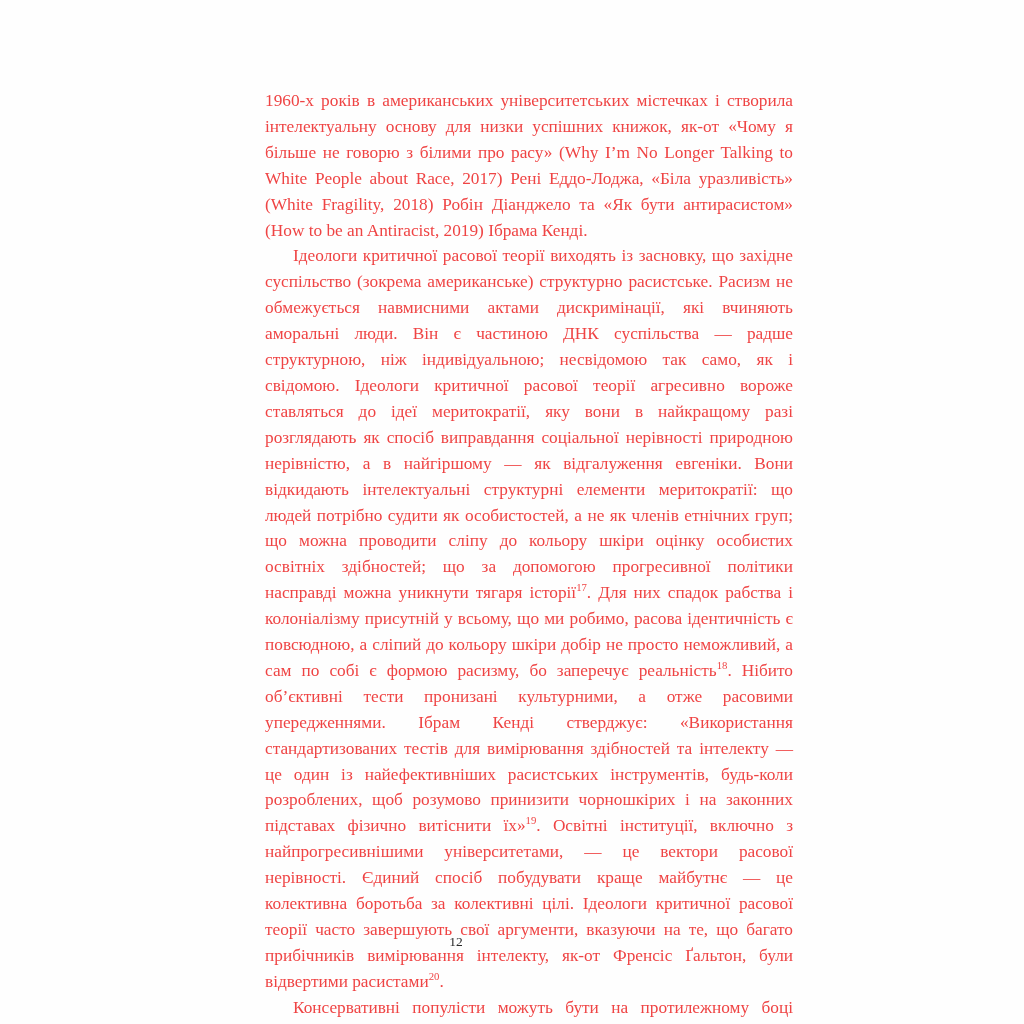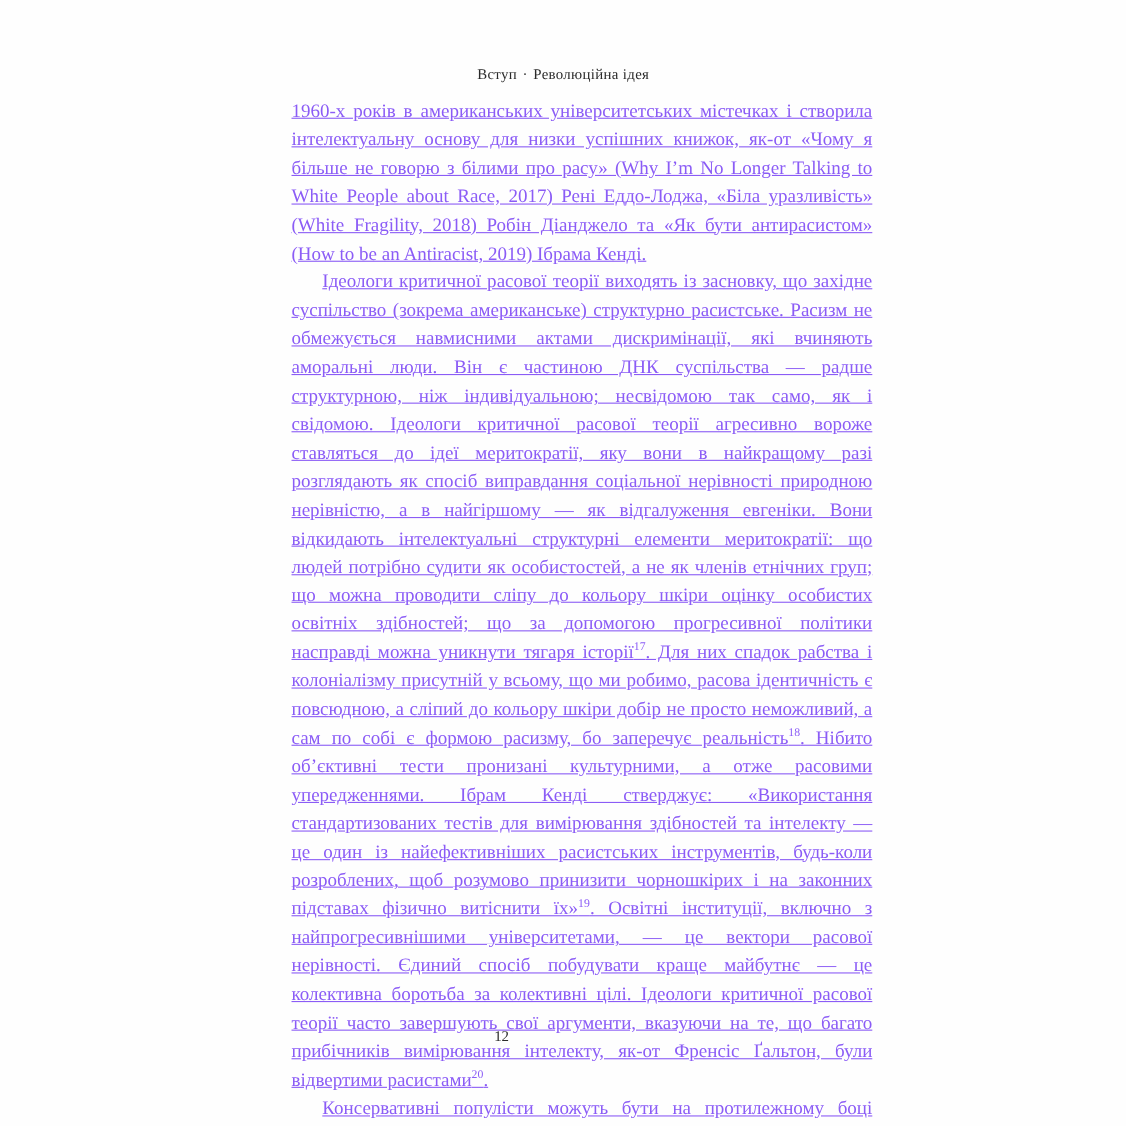--- a/index.html
+++ b/index.html
@@ -41,23 +41,22 @@
     left: 265px;
     top: 88px;
     width: 528px;
   }
   .para {
     margin: 0;
     font-size: 17.3px;
     line-height: 25.9px;
     text-align: justify;
     text-justify: inter-word;
-    color: #8b5cf6;
+    color: #ef4444;
     hyphens: manual;
-    text-decoration: underline;
   }
   .para.indent {
     text-indent: 28px;
   }
   sup {
     font-size: 0.62em;
     vertical-align: super;
     line-height: 0;
   }
   .folio {
@@ -68,23 +67,20 @@
     text-align: center;
     font-size: 13.5px;
     color: #2a2a2a;
   }
 </style>
 </head>
 <body>
 
 <div class="page">
 
-  <div class="running-head">
-    <span>Вступ</span><span class="sep">·</span><span>Революційна ідея</span>
-  </div>
 
   <div class="text-block">
 
     <p class="para">1960-х років в американських університетських містечках і створила інтелектуальну основу для низки успішних книжок, як-от «Чому я більше не говорю з білими про расу» (Why I’m No Longer Talking to White People about Race, 2017) Рені Еддо-Лоджа, «Біла уразливість» (White Fragility, 2018) Робін Діанджело та «Як бути антирасистом» (How to be an Antiracist, 2019) Ібрама Кенді.</p>
 
     <p class="para indent"><span>Ідеологи критичної расової теорії виходять із засновку, що західне суспільство (зокрема американське) структурно расистське. Расизм не обмежується навмисними актами дискримінації, які вчиняють аморальні люди. Він є частиною ДНК суспільства — радше структурною, ніж індивідуальною; несвідомою так само, як і свідомою. Ідеологи критичної расової теорії агресивно вороже ставляться до ідеї меритократії, яку вони в найкращому разі розглядають як спосіб виправдання соціальної нерівності природною нерівністю, а в найгіршому — як відгалуження евгеніки. Вони відкидають інтелектуальні структурні елементи меритократії: що людей потрібно судити як особистостей, а не як членів етнічних груп; що можна проводити сліпу до кольору шкіри оцінку особистих освітніх здібностей; що за допомогою прогресивної політики насправді можна уникнути тягаря історії</span><sup>17</sup><span>. Для них спадок рабства і колоніалізму присутній у всьому, що ми робимо, расова ідентичність є повсюдною, а сліпий до кольору шкіри добір не просто неможливий, а сам по собі є формою расизму, бо заперечує реальність</span><sup>18</sup><span>. Нібито об’єктивні тести пронизані культурними, а отже расовими упередженнями. Ібрам Кенді стверджує: «Використання стандартизованих тестів для вимірювання здібностей та інтелекту — це один із найефективніших расистських інструментів, будь-коли розроблених, щоб розумово принизити чорношкірих і на законних підставах фізично витіснити їх»</span><sup>19</sup><span>. Освітні інституції, включно з найпрогресивнішими університетами, — це вектори расової нерівності. Єдиний спосіб побудувати краще майбутнє — це колективна боротьба за колективні цілі. Ідеологи критичної расової теорії часто завершують свої аргументи, вказуючи на те, що багато прибічників вимірювання інтелекту, як-от Френсіс Ґальтон, були відвертими расистами</span><sup>20</sup><span>.</span></p>
 
     <p class="para indent">Консервативні популісти можуть бути на протилежному боці ідеологічного кордону від прибічників критичної расової теорії,</p>
 
   </div>

